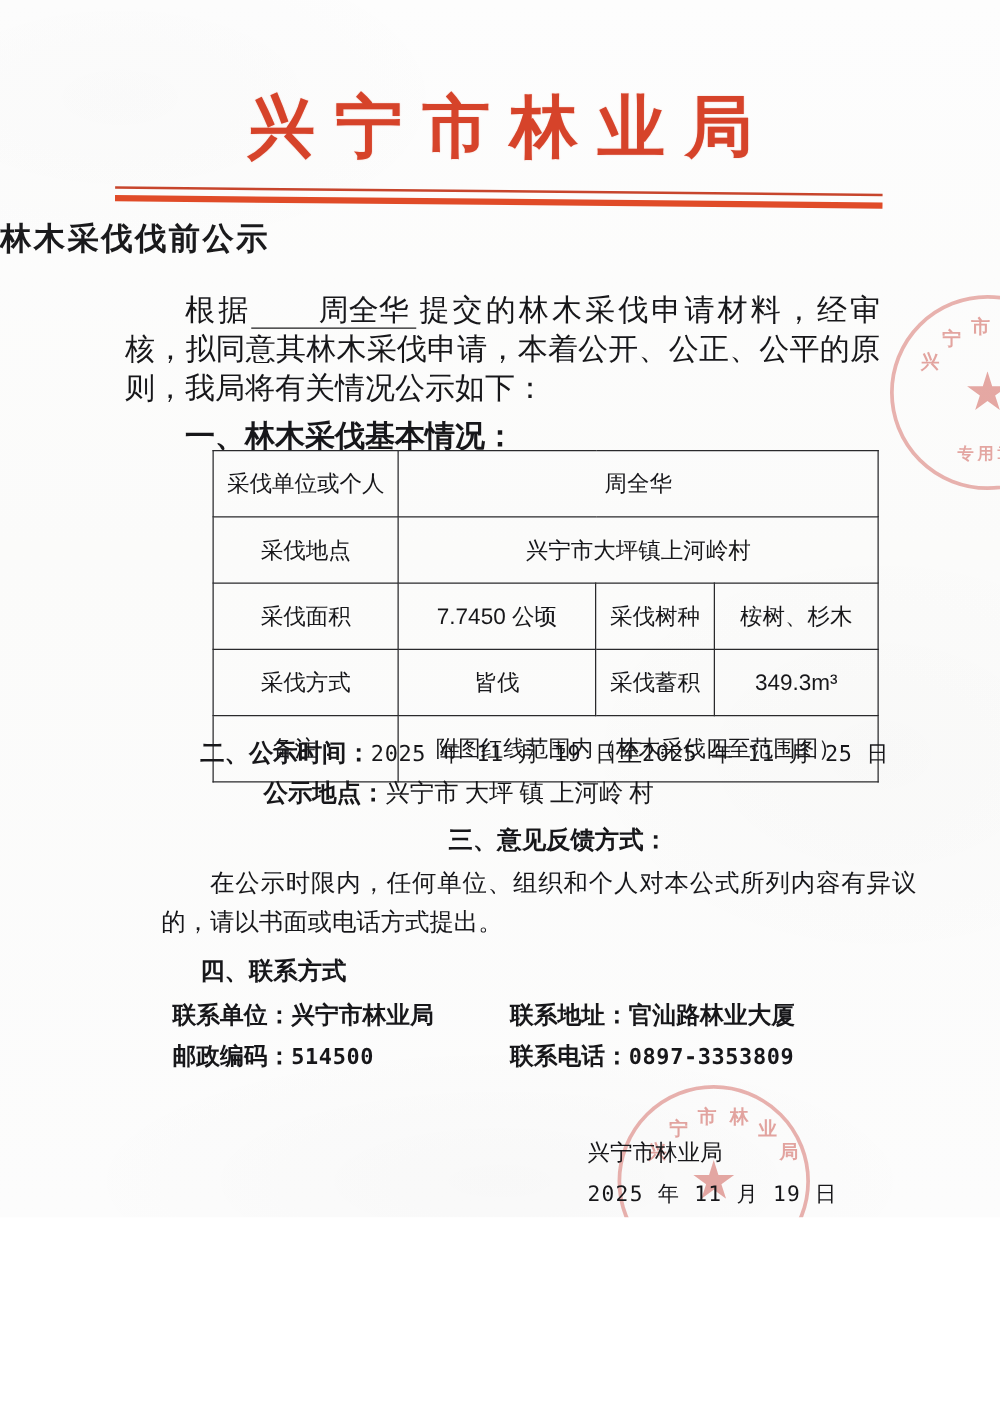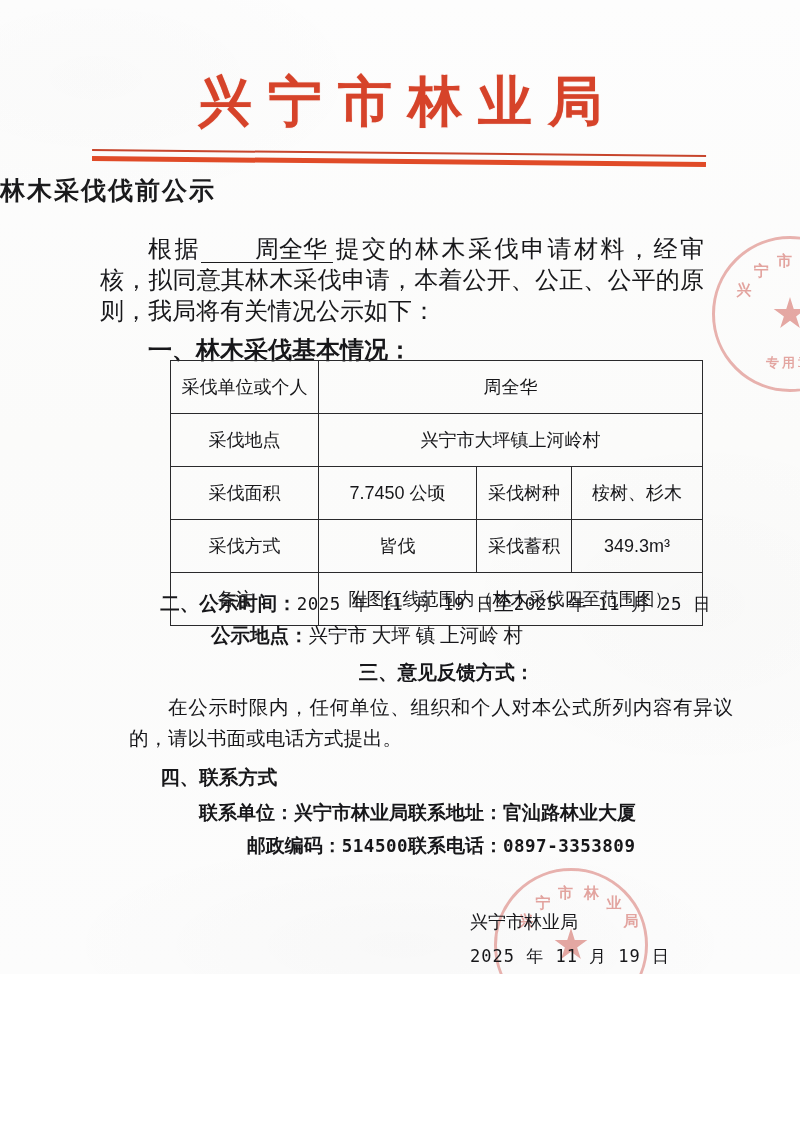--- a/index.html
+++ b/index.html
@@ -162,21 +162,21 @@
   .contact {
     position: absolute;
     top: 796px;
     left: 138px;
     width: 560px;
     font-size: 19px;
     line-height: 33px;
     font-weight: 700;
   }
   .contact-row { display: flex; }
-  .contact-col-a { width: 270px; text-align: right; }
+  .contact-col-a { width: 270px; }
   .contact-col-b { width: 290px; }
 
   
   .signature {
     position: absolute;
     top: 905px;
     left: 470px;
     width: 240px;
     text-align: left;
     font-size: 18px;

